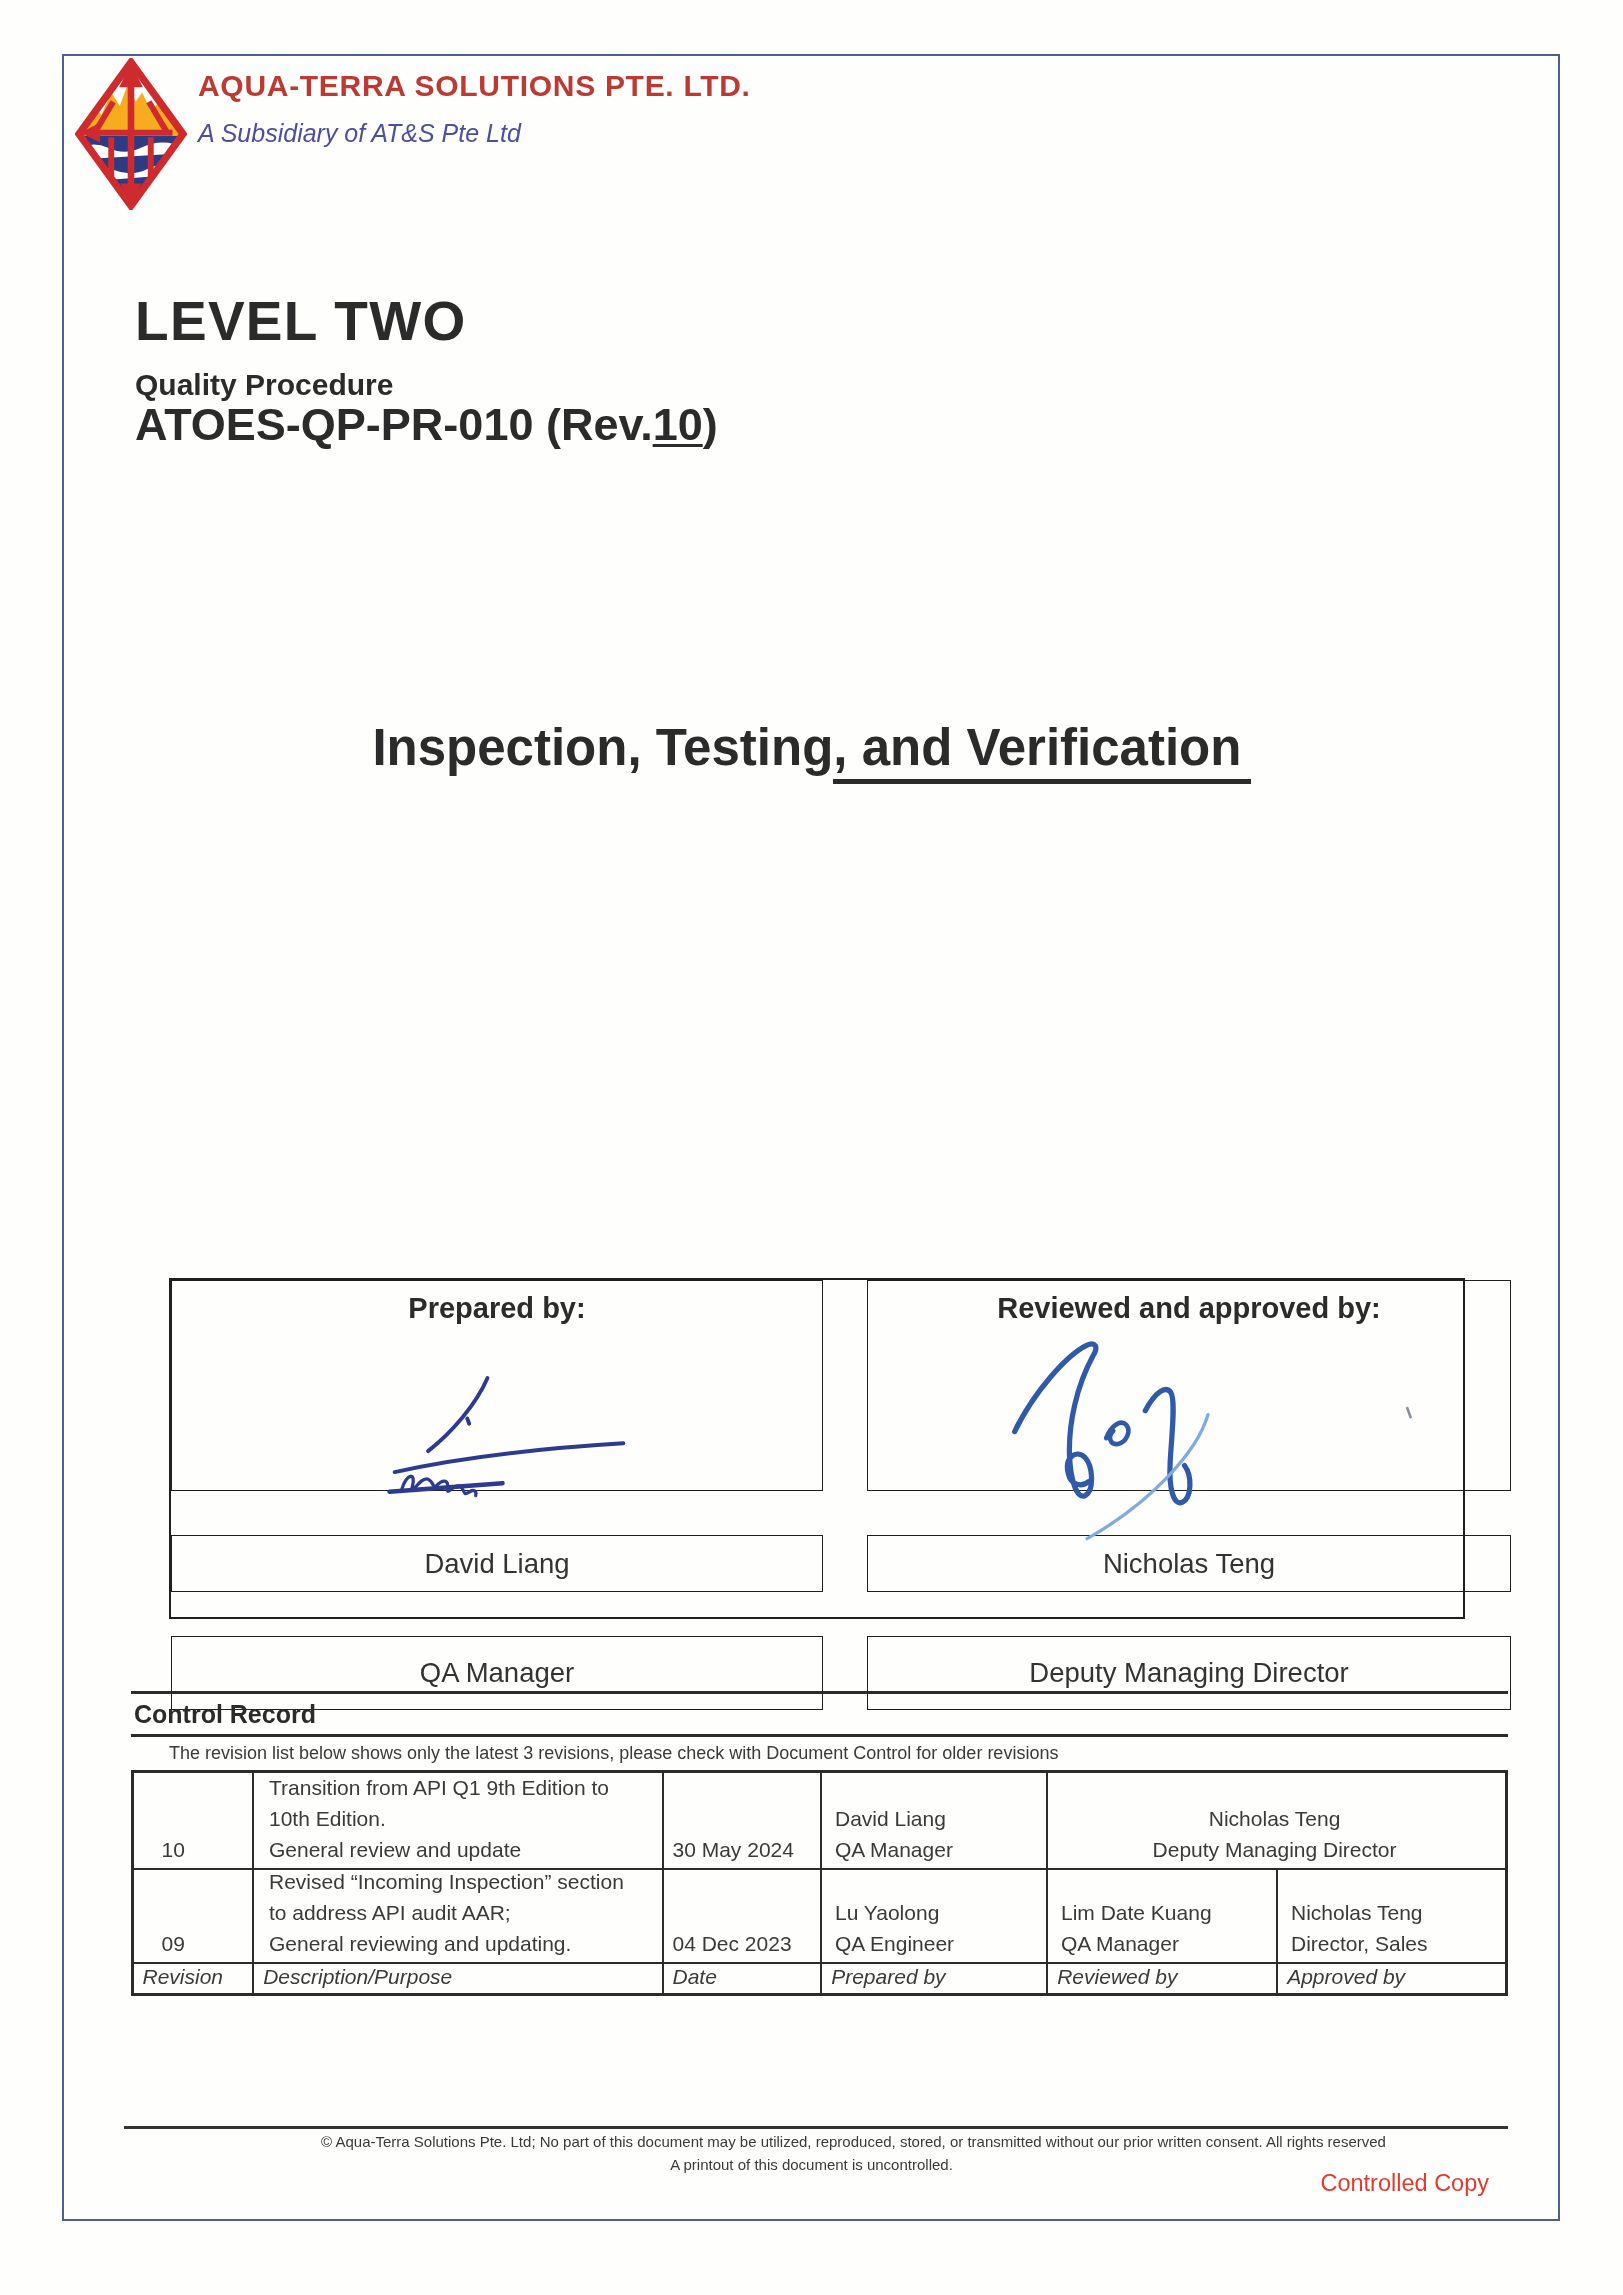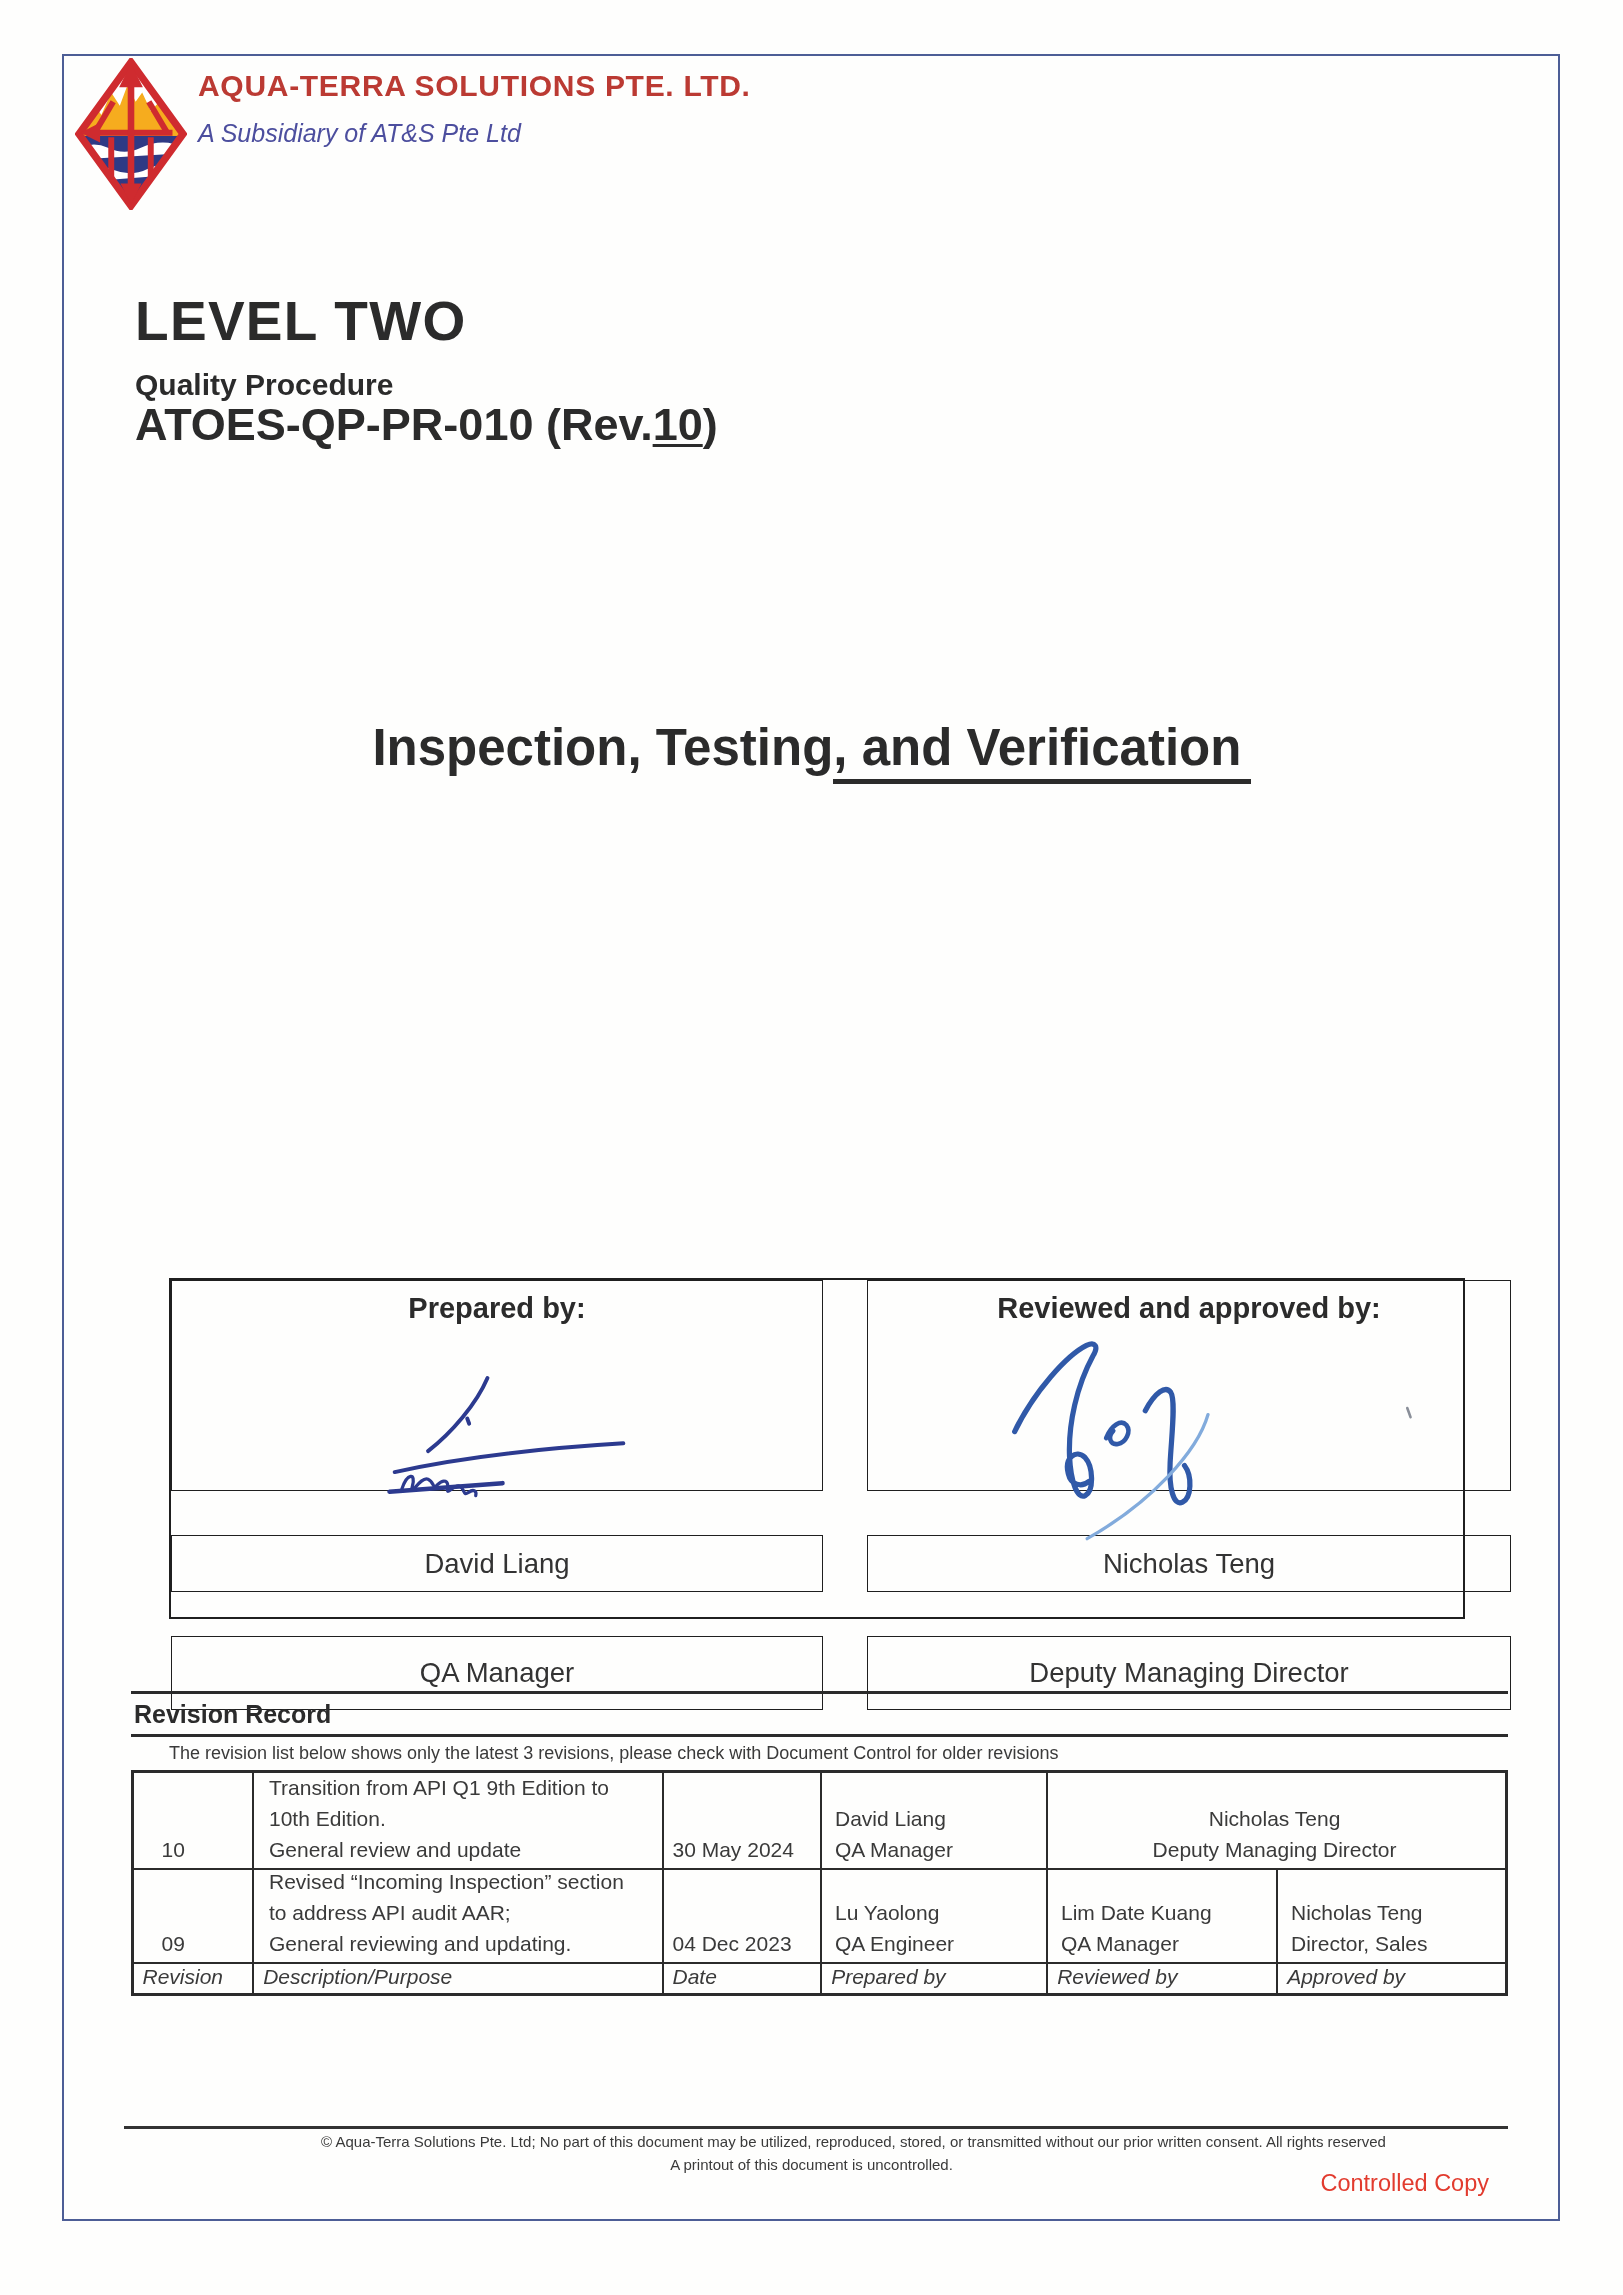--- a/index.html
+++ b/index.html
@@ -171,21 +171,21 @@
         <path d="M 1290,232 C 1320,170 1370,115 1400,100 C 1413,94 1419,101 1410,116 C 1385,162 1372,220 1374,270 C 1376,310 1386,336 1398,330 C 1412,323 1410,285 1398,272 C 1384,258 1366,272 1372,296 C 1376,314 1392,318 1404,308" stroke="#3059A8" stroke-width="8"></path>
         <path d="M 1430,242 C 1438,222 1453,213 1461,222 C 1469,232 1460,249 1448,251 C 1436,253 1432,240 1441,231" stroke="#3059A8" stroke-width="7"></path>
         <path d="M 1490,200 C 1505,172 1521,161 1529,172 C 1537,184 1530,240 1528,280 C 1526,318 1533,347 1547,340 C 1561,333 1562,300 1550,284" stroke="#3059A8" stroke-width="8"></path>
         <path d="M 1586,206 C 1570,262 1500,340 1401,396" stroke="#82ABDC" stroke-width="5"></path>
         <path d="M 1891,196 l 5,14" stroke="#8a8f99" stroke-width="4"></path>
       </g>
     </svg>
   </div>
 
   <div class="rule" style="left:131px;top:1691px;width:1377px;"></div>
-  <div class="rev-heading">Revision Record</div>
+  <div class="rev-heading">Control Record</div>
   <div class="rule" style="left:131px;top:1734px;width:1377px;"></div>
   <div class="rev-note">The revision list below shows only the latest 3 revisions, please check with Document Control for older revisions</div>
 
   <div class="rev-table">
 
     <div class="rt-cell revnum">
         <div class="ln">10</div>
       </div>
     <div class="rt-cell desc">
       <div class="ln">Transition from API Q1 9th Edition to</div>

